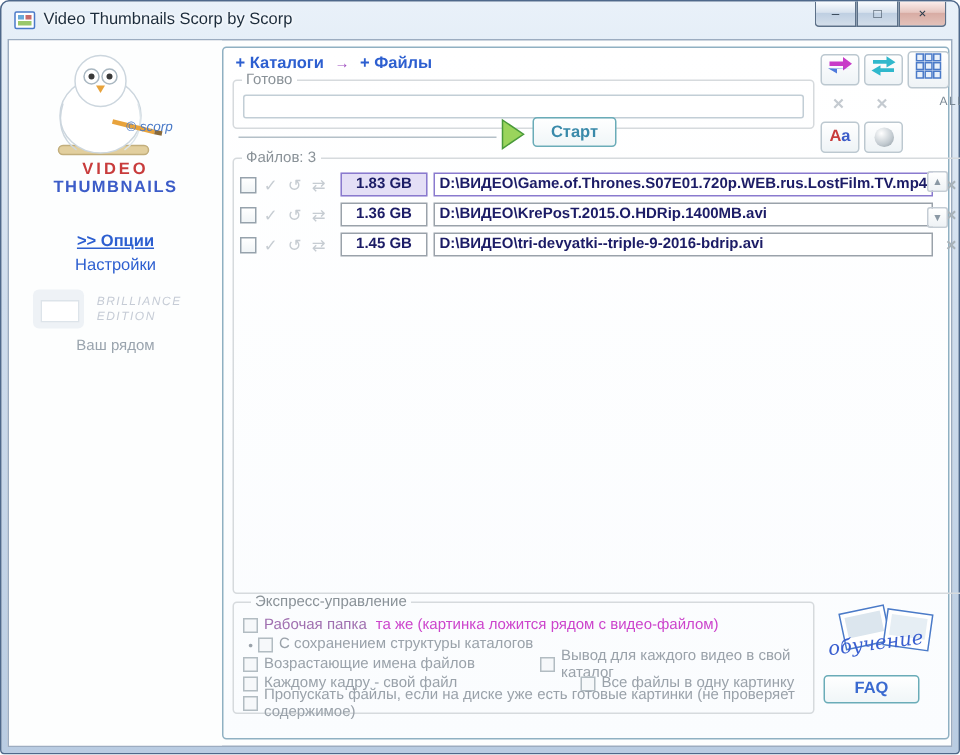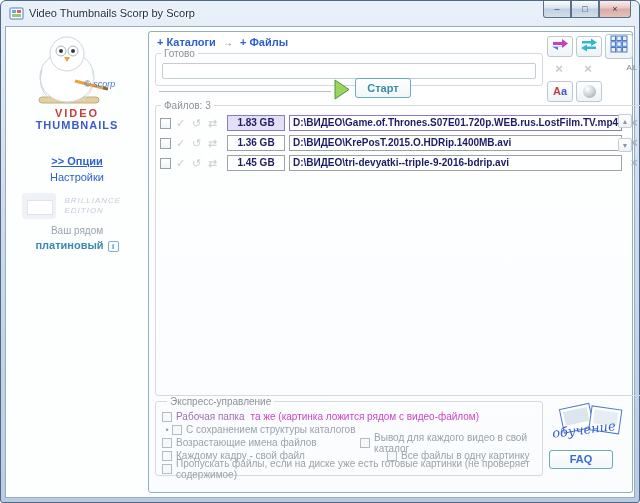--- a/index.html
+++ b/index.html
@@ -184,23 +184,20 @@
       <div class="watermark">
         <span class="wm-env"></span>
         <span class="wm-text">
           <span>BRILLIANCE</span><br>
           <span>EDITION</span>
         </span>
       </div>
 
       <div class="status-block">
         <div class="status-label">Ваш рядом</div>
-        <div class="status-value">
-          <span>платиновый</span><span class="info-ic">i</span>
-        </div>
       </div>
     </div>
 
     <div class="panel">
 
       <div class="top-links">
         <span class="top-link">+ Каталоги</span>
         <span class="top-arrow">→</span>
         <span class="top-link">+ Файлы</span>
       </div>

